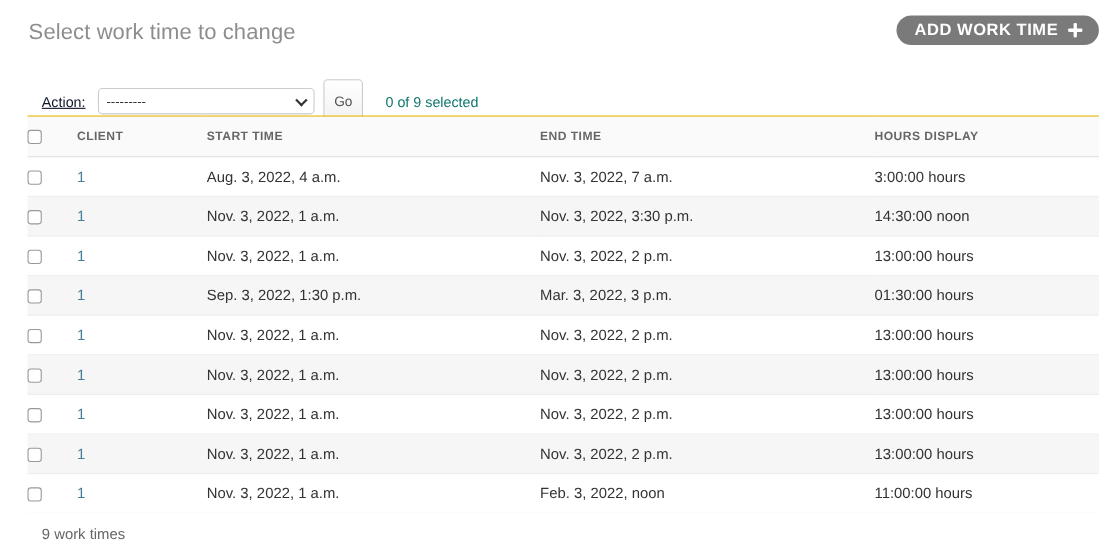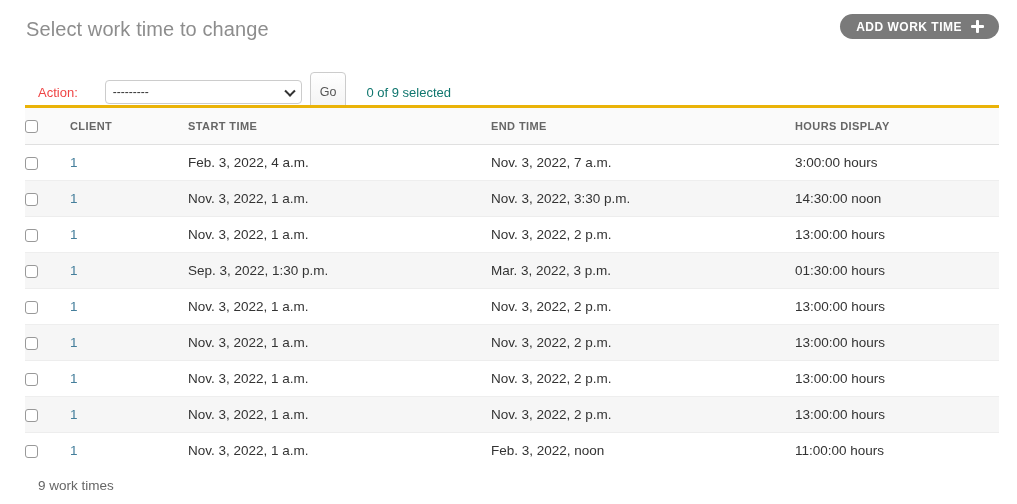--- a/index.html
+++ b/index.html
@@ -31,21 +31,21 @@
     margin: 0;
     padding: 0;
     list-style: none;
   }
   .addlink {
     display: inline-flex;
     align-items: center;
     gap: 9px;
     background: #7a7a7a;
     color: #ffffff;
-    font-size: 12px;
+    font-size: 15px;
     font-weight: bold;
     letter-spacing: 0.5px;
     text-transform: uppercase;
     text-decoration: none;
     padding: 6px 15px 6px 16px;
     border-radius: 15px;
     line-height: 1;
     white-space: nowrap;
   }
   .plus-icon {
@@ -85,23 +85,24 @@
   .actions {
     position: absolute;
     top: 72px;
     left: 38px;
     display: flex;
     align-items: center;
     gap: 0;
     font-size: 13px;
   }
   .actions-label {
-    color: #ef4444;
+    color: #0f172a;
     font-size: 13px;
-    margin-right: 27px;
+    margin-right: 11px;
+    text-decoration: underline;
   }
   .action-select {
     width: 197px;
     height: 24px;
     box-sizing: border-box;
     border: 1px solid #cccccc;
     border-radius: 4px;
     background: #ffffff;
     font-family: "Liberation Sans", sans-serif;
     font-size: 12px;
@@ -154,21 +155,21 @@
     left: 25px;
     width: 974px;
   }
   table.results-table {
     width: 100%;
     border-collapse: collapse;
     table-layout: fixed;
   }
   table.results-table thead th {
     background: #fafafa;
-    border-top: 3px solid #eab308;
+    border-top: 1px solid #eab308;
     border-bottom: 1px solid #e0e0e0;
     text-align: left;
     font-size: 11px;
     font-weight: bold;
     letter-spacing: 0.4px;
     text-transform: uppercase;
     color: #666666;
     padding: 9px 0 9px 0;
     height: 18px;
     vertical-align: middle;
@@ -282,21 +283,21 @@
         </tr>
       </thead>
       <tbody>
         <tr>
           <td class="cell-check">
             <input type="checkbox" class="row-checkbox" style="">
           </td>
           <td class="cell-client">
             <a href="#" class="client-link">1</a>
           </td>
-          <td class="cell-start">Feb. 3, 2022, 4 a.m.</td>
+          <td class="cell-start">Aug. 3, 2022, 4 a.m.</td>
           <td class="cell-end">Nov. 3, 2022, 7 a.m.</td>
           <td class="cell-hours">3:00:00 hours</td>
         </tr>
         <tr>
           <td class="cell-check">
             <input type="checkbox" class="row-checkbox" style="">
           </td>
           <td class="cell-client">
             <a href="#" class="client-link">1</a>
           </td>

